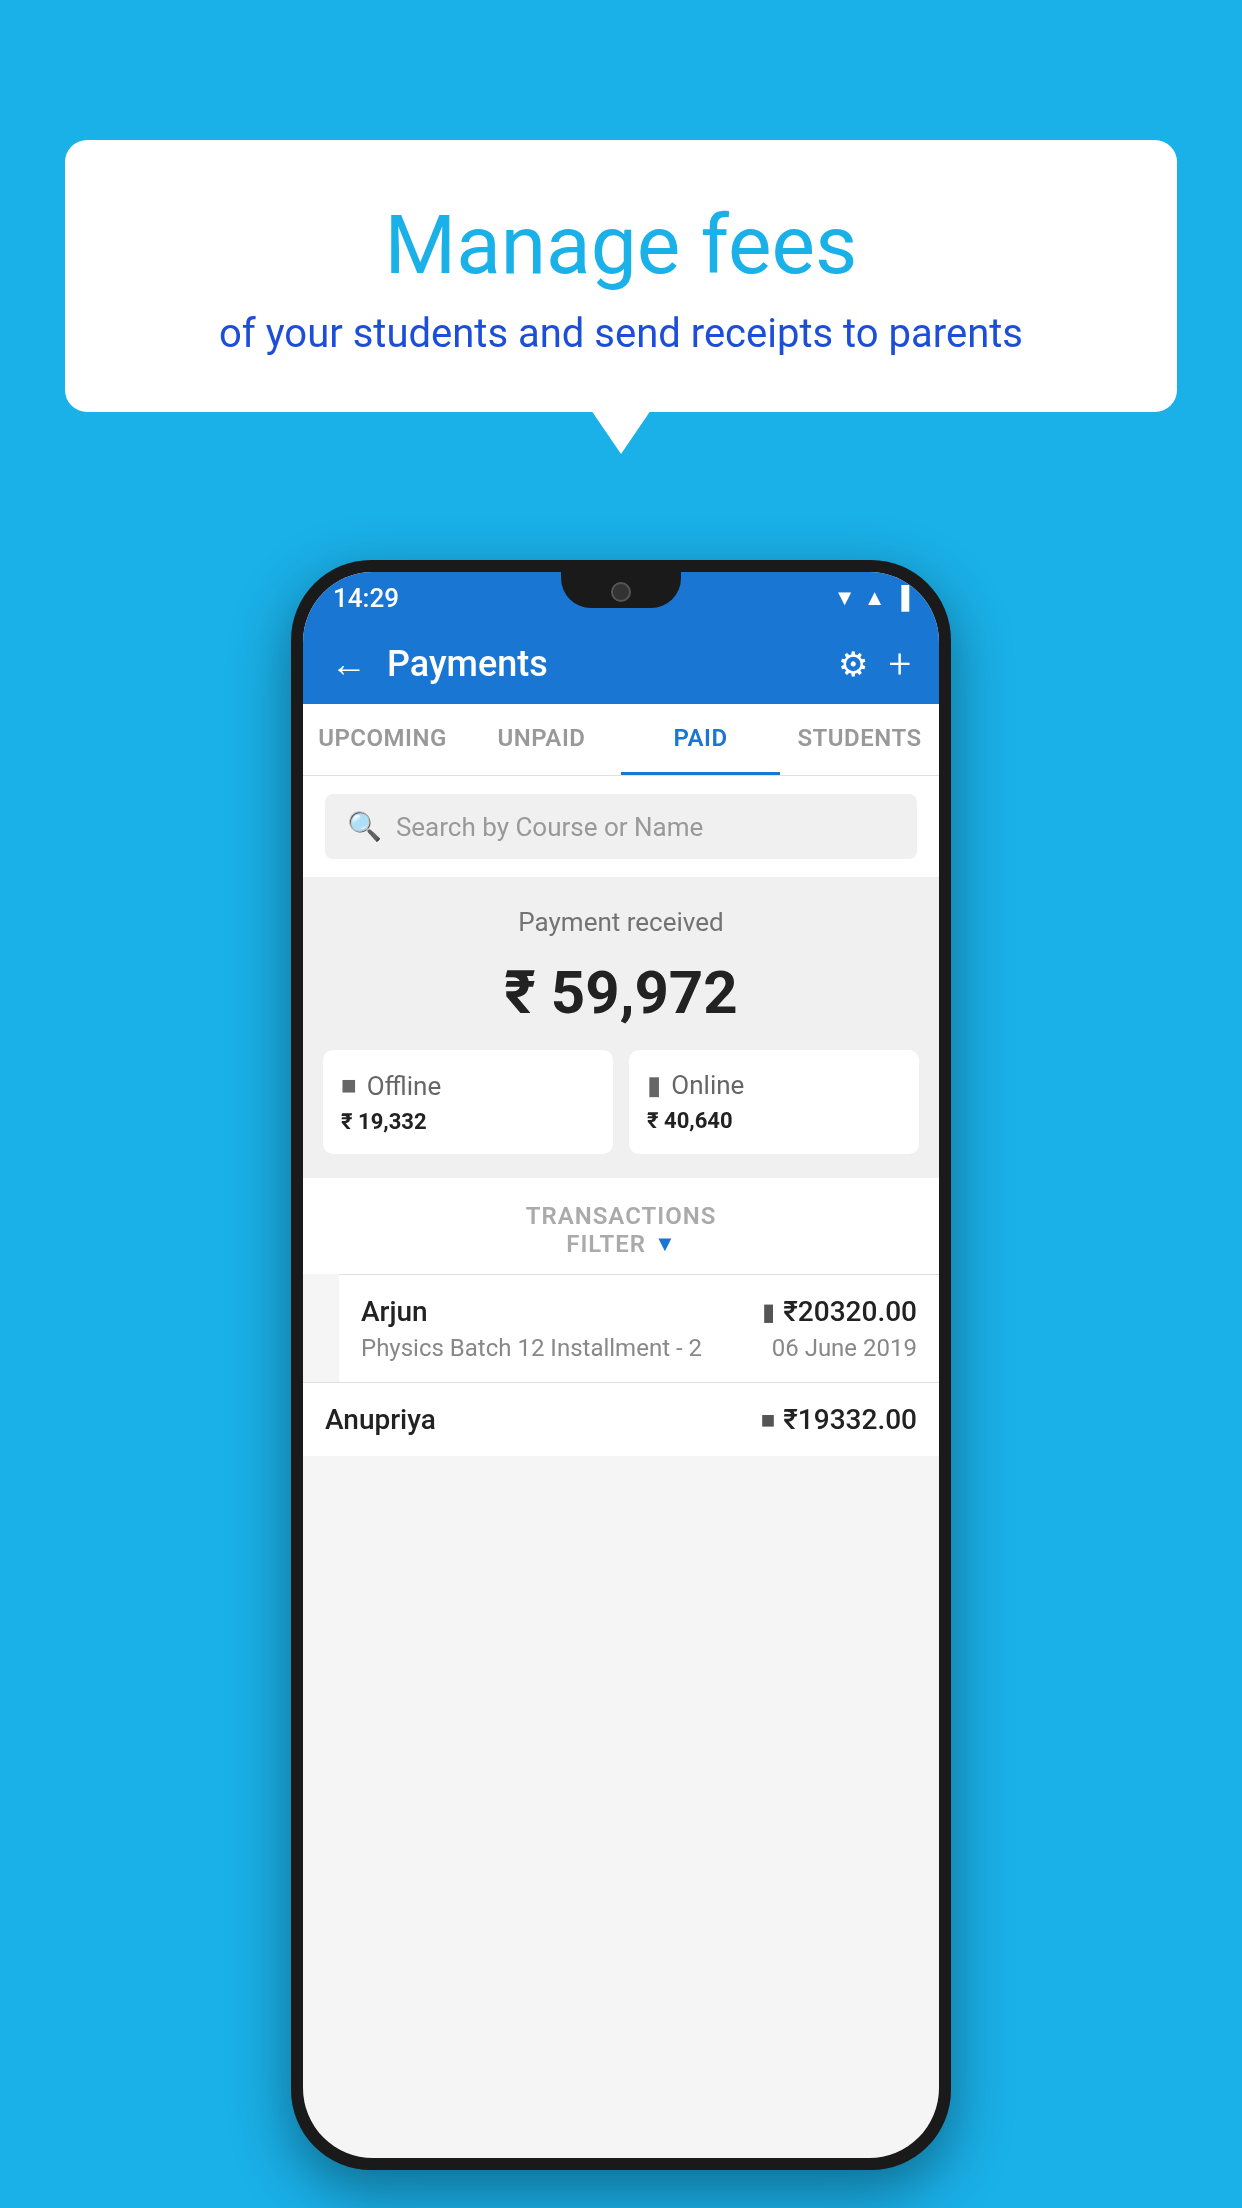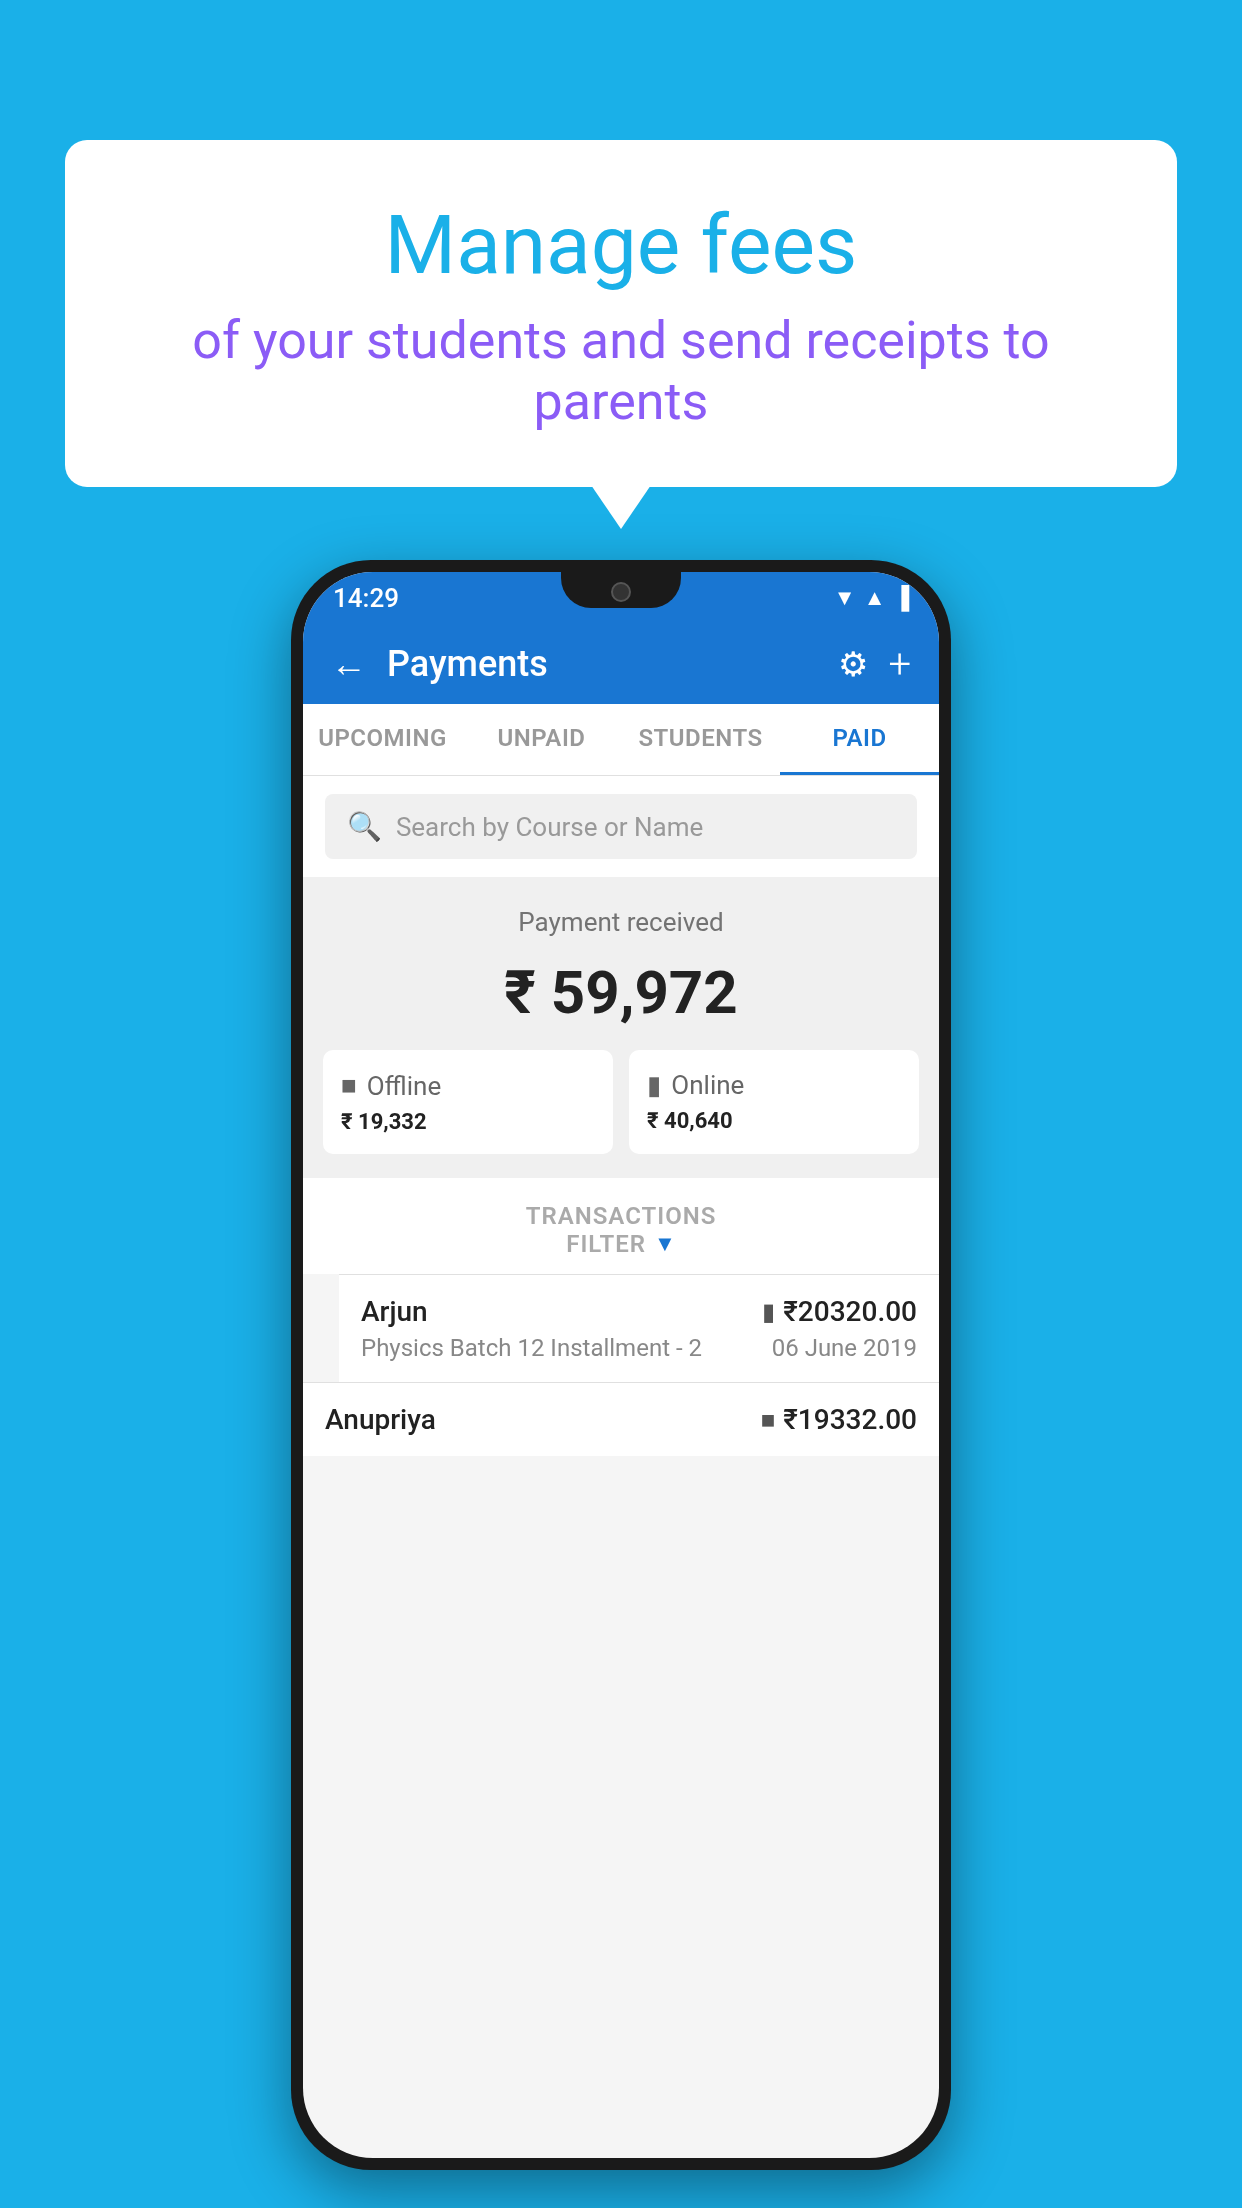--- a/index.html
+++ b/index.html
@@ -35,22 +35,22 @@
       border-top: 44px solid white;
     }
     .speech-bubble-title {
       color: #1AB0E8;
       font-size: 82px;
       font-weight: 400;
       line-height: 1.1;
       margin-bottom: 20px;
     }
     .speech-bubble-subtitle {
-      color: #8b5cf6;
-      font-size: 52px;
+      color: #1d4ed8;
+      font-size: 40px;
       font-weight: 400;
     }
 
     
     .phone-wrapper {
       position: absolute;
       top: 560px;
       left: 50%;
       transform: translateX(-50%);
       width: 660px;
@@ -378,22 +378,22 @@
       <div class="app-header">
         <span class="back-arrow">←</span>
         <span class="header-title">Payments</span>
         <span class="header-gear">⚙</span>
         <span class="header-plus">+</span>
       </div>
 
       <div class="tabs">
         <div class="tab">UPCOMING</div>
         <div class="tab">UNPAID</div>
+        <div class="tab active">PAID</div>
         <div class="tab">STUDENTS</div>
-        <div class="tab active">PAID</div>
       </div>
 
       <div class="search-container">
         <div class="search-box">
           <span class="search-icon-el">🔍</span>
           <span class="search-placeholder">Search by Course or Name</span>
         </div>
       </div>
 
       <div class="payment-summary">

